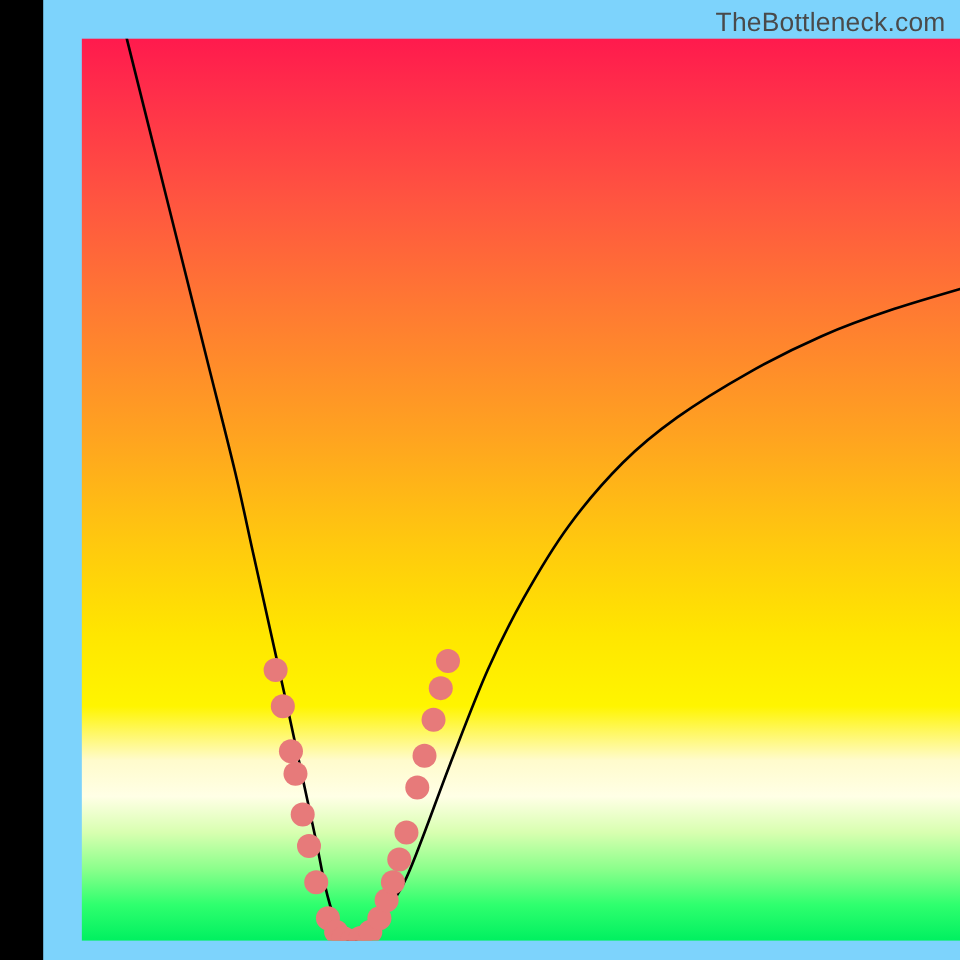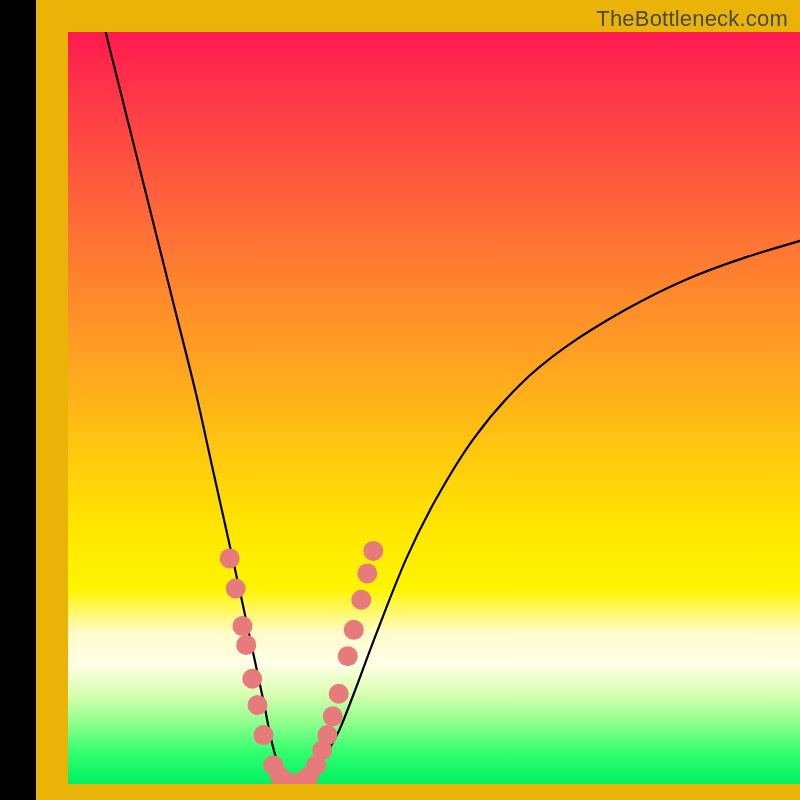--- a/index.html
+++ b/index.html
@@ -7,21 +7,21 @@
     padding: 0;
     width: 800px;
     height: 800px;
     background: #000;
     overflow: hidden;
     font-family: Arial, Helvetica, sans-serif;
   }
   .frame {
     position: absolute;
     inset: 0;
-    background: #eab308;
+    background: #7dd3fc;
     margin-left: 36px;
   }
   .plot-area {
     position: absolute;
     left: 32px;
     top: 32px;
     width: 752px;
     height: 752px;
     overflow: hidden;
   }

